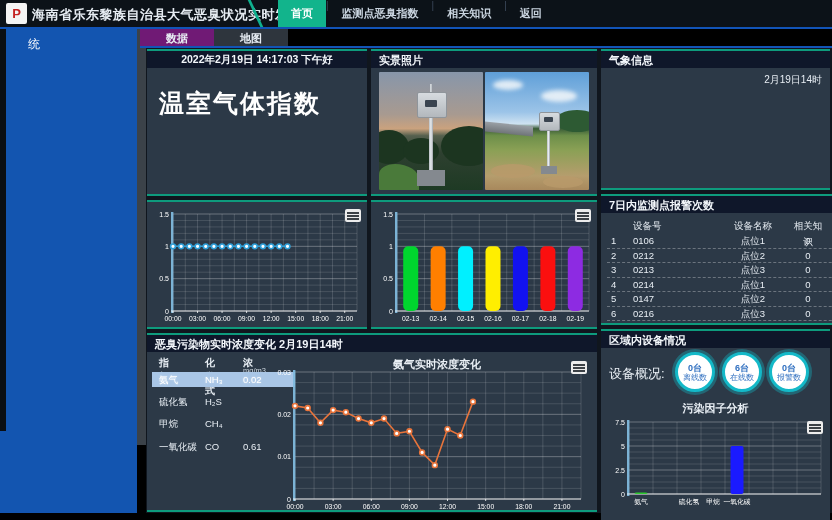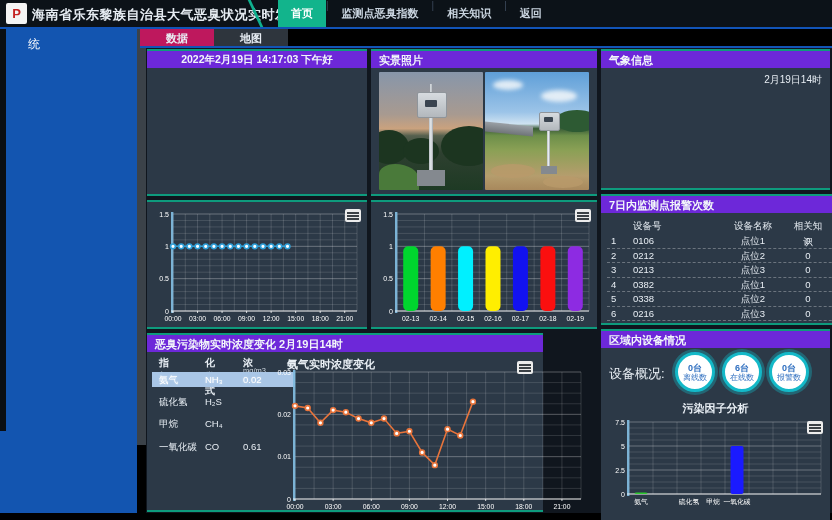--- a/index.html
+++ b/index.html
@@ -16,58 +16,58 @@
   .nav-item{height:27px;line-height:27px;padding:0 13px;font-size:11px;font-weight:bold;color:#c9d4df;cursor:pointer;white-space:nowrap}
   .nav-item.active{background:#12b48c;color:#fff}
   .nav-sep{color:#3c4a5c;font-size:10px}
   
   #sidebar{position:absolute;left:0;top:29px;width:137px;height:484px;background:#1355b0}
   #sidebar-label{position:absolute;left:28px;top:7px;font-size:12px;color:#fff}
   #side-edge{position:absolute;left:0;top:29px;width:6px;height:402px;background:#0a0e13}
   #scroll-strip{position:absolute;left:137px;top:29px;width:9px;height:416px;background:#3b4249}
   #tabs{position:absolute;left:140px;top:29px;height:18px;display:flex}
   .tab{width:74px;height:18px;line-height:18px;text-align:center;font-size:11px;font-weight:bold;color:#e8eef4;background:#2e353d;cursor:pointer}
-  .tab.active{background:#be185d}
+  .tab.active{background:#701a75}
   .tab .ul{display:inline-block;border-bottom:1px solid #1d4ed8;line-height:15px}
   #tab-underline{position:absolute;left:140px;top:46px;width:692px;height:2px;background:#1254b7}
   #dash{position:absolute;left:146px;top:48px;width:686px;height:465px;background:#10161e}
   
   .panel{position:absolute;background:#2c3947;border-top:2px solid #0e9b7d;border-bottom:2px solid #0e9b7d;box-sizing:border-box}
-  .phead{height:17px;background:#6d28d9;font-size:11px;font-weight:bold;color:#f2f6fa;padding:2px 8px 0;box-sizing:border-box;white-space:nowrap}
+  .phead{height:17px;background:#0f172a;font-size:11px;font-weight:bold;color:#f2f6fa;padding:2px 8px 0;box-sizing:border-box;white-space:nowrap}
   #p-clock{left:147px;top:49px;width:220px;height:147px}
   #p-clock .phead{text-align:center;font-size:10.5px}
   #clock-title{position:absolute;left:12px;top:36px;font-size:25px;font-weight:bold;letter-spacing:2px;color:#fff}
   #p-photo{left:371px;top:49px;width:226px;height:147px}
   #p-weather{left:601px;top:49px;width:229px;height:141px}
   #weather-time{position:absolute;right:8px;top:22px;font-size:10px;color:#e8eef4}
   #p-line1{left:147px;top:200px;width:220px;height:129px}
   #p-bar1{left:371px;top:200px;width:226px;height:129px}
   #p-alarm{left:601px;top:194px;width:272px;height:131px}
-  #p-poll{left:147px;top:333px;width:396px;height:179px}
+  #p-poll{left:147px;top:333px;width:450px;height:179px}
   #p-device{left:601px;top:329px;width:229px;height:229px}
   
   .menu{position:absolute;width:16px;height:13px;background:#ececec;border-radius:2px;cursor:pointer}
   .menu::before{content:"";position:absolute;left:2px;right:2px;top:2.5px;height:8px;
      background:repeating-linear-gradient(to bottom,#3c4146 0 1.8px,#ececec 1.8px 3.2px)}
   #m1{right:6px;top:7px}#m2{right:6px;top:7px}#m3{right:10px;top:26px}#m4{right:7px;top:90px}
   
   #alarm-rows{position:absolute;left:6px;top:22px;right:6px}
   .t-row{display:flex;font-size:9.5px;height:13.5px;line-height:13.5px;border-bottom:1px dashed rgba(255,255,255,.3);color:#e8eef4}
   .t-head{font-weight:normal;border-bottom:none;height:16px;line-height:16px}
   .ci{width:22px;padding-left:4px}
   .c1{width:80px}.c2{width:80px;text-align:center}.c3{width:30px;text-align:center}
   
   #poll-head span{position:absolute;font-size:10px;font-weight:bold}
   .pcol1{left:12px}.pcol2{left:58px}.pcol3{left:96px}
   #poll-unit{position:absolute;left:96px;top:31px;font-size:7.5px;color:#cfd8e0}
   .prow{position:absolute;left:5px;width:143px;height:15px;font-size:9.5px;line-height:15px}
   .prow span{position:absolute}
   .prow .f1{left:7px}.prow .f2{left:53px}.prow .f3{left:91px}
   .prow.hl{background:#a9c6e6;color:#fff;text-shadow:0 0 2px rgba(255,255,255,.6)}
-  #chart3-title{position:absolute;left:140px;top:22px;width:300px;text-align:left;font-size:11px;font-weight:bold}
+  #chart3-title{position:absolute;left:140px;top:22px;width:300px;text-align:center;font-size:11px;font-weight:bold}
   
   #dev-label{position:absolute;left:8px;top:34px;font-size:13px}
   .circle{position:absolute;top:21px;width:34px;height:34px;border-radius:50%;background:#fff;
      border:3px solid #14b9c8;box-shadow:0 0 0 3px rgba(20,185,200,.35);
      display:flex;flex-direction:column;align-items:center;justify-content:center;cursor:default}
   .circle .cnt{font-size:9px;font-weight:bold;color:#2f6fc0;line-height:10px}
   .circle .lbl{font-size:8px;color:#2f6fc0;line-height:9px}
   #analysis-title{position:absolute;top:70px;left:0;width:100%;text-align:center;font-size:11px;font-weight:bold}
   
   svg{position:absolute}
@@ -119,20 +119,21 @@
 <div id="scroll-strip"></div>
 <div id="tabs">
     <div class="tab active">数据</div>
     <div class="tab"><span class="ul">地图</span></div>
   </div>
 <div id="tab-underline"></div>
 <div id="dash"></div>
 
 <div class="panel" id="p-clock">
   <div class="phead">2022年2月19日  14:17:03 下午好</div>
+  <div id="clock-title">温室气体指数</div>
 </div>
 
 <div class="panel" id="p-photo">
   <div class="phead">实景照片</div>
   <div class="photo" id="photoL">
     <div class="sky"></div>
     <div class="bush" style="left:-10px;top:58px;width:40px;height:34px"></div>
     <div class="bush" style="left:62px;top:54px;width:56px;height:40px"></div>
     <div class="bush" style="left:24px;top:66px;width:36px;height:26px"></div>
     <div class="grass"></div>
@@ -310,27 +311,27 @@
         <span class="c3">0</span>
       </div>
       <div class="t-row">
         <span class="ci">3</span>
         <span class="c1">0213</span>
         <span class="c2">点位3</span>
         <span class="c3">0</span>
       </div>
       <div class="t-row">
         <span class="ci">4</span>
-        <span class="c1">0382</span>
+        <span class="c1">0214</span>
         <span class="c2">点位1</span>
         <span class="c3">0</span>
       </div>
       <div class="t-row">
         <span class="ci">5</span>
-        <span class="c1">0338</span>
+        <span class="c1">0147</span>
         <span class="c2">点位2</span>
         <span class="c3">0</span>
       </div>
       <div class="t-row">
         <span class="ci">6</span>
         <span class="c1">0216</span>
         <span class="c2">点位3</span>
         <span class="c3">0</span>
       </div>
     </div>

